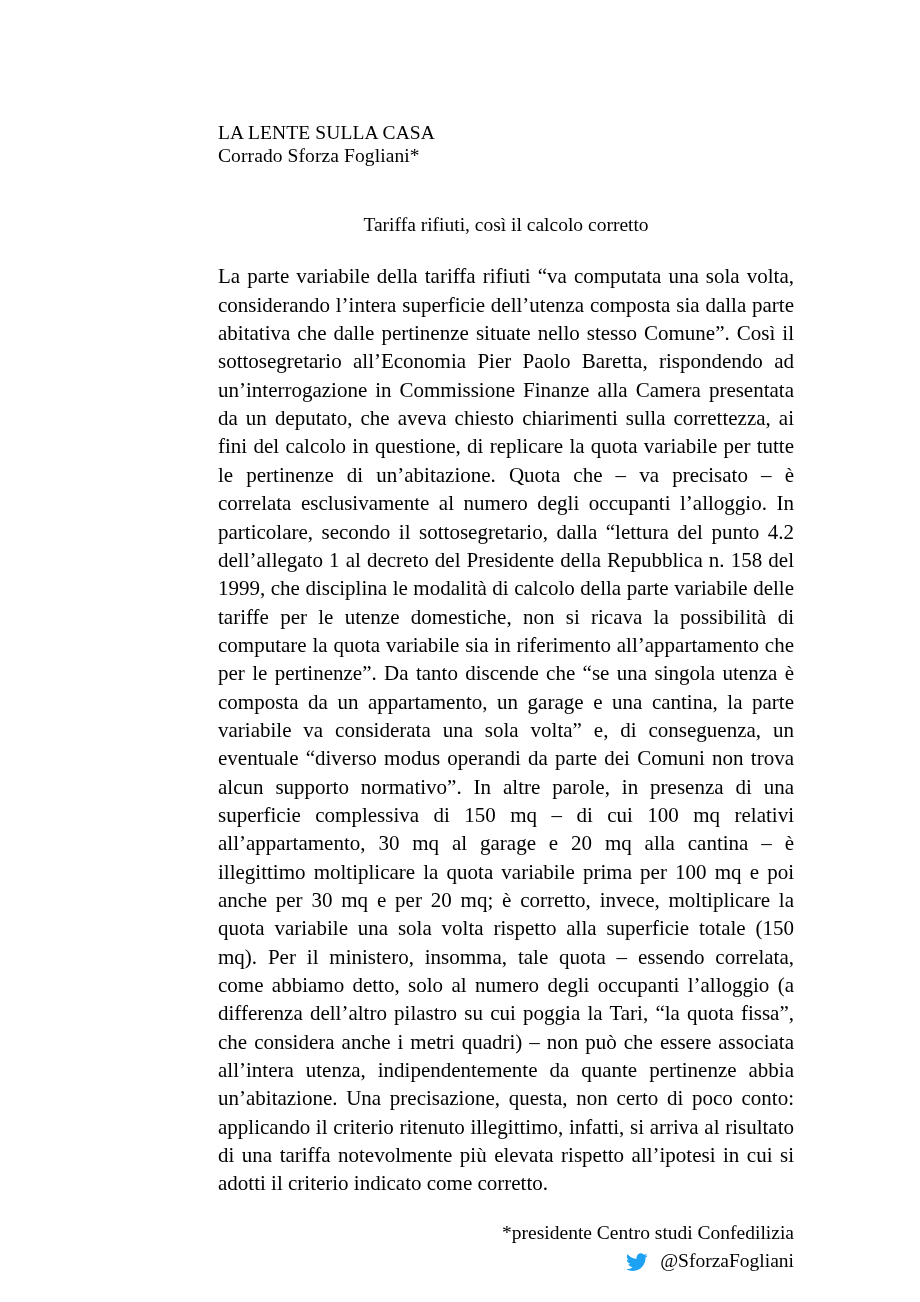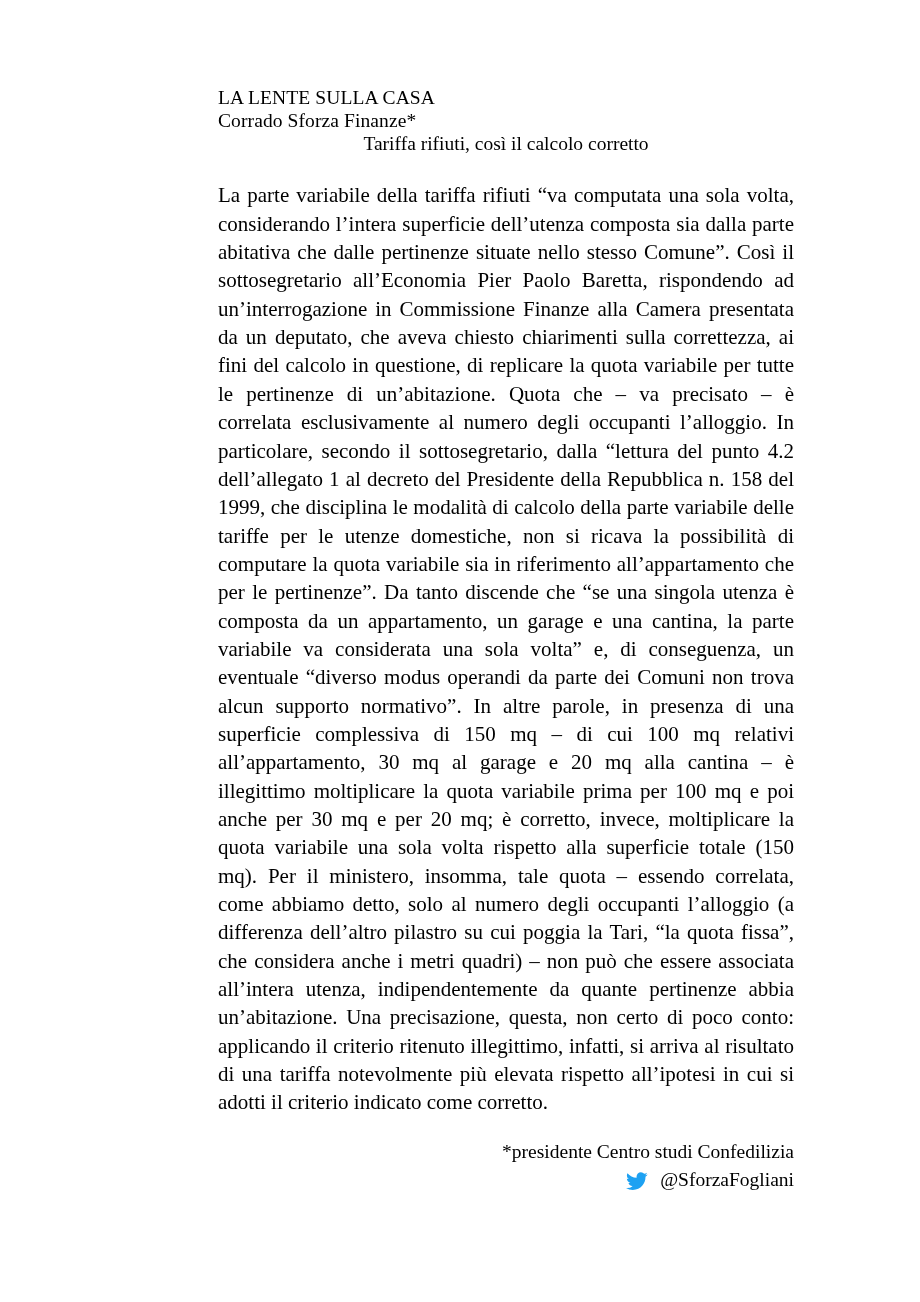--- a/index.html
+++ b/index.html
@@ -17,34 +17,35 @@
   }
   .page {
     position: relative;
     width: 920px;
     height: 1302px;
     background: #ffffff;
   }
   .content {
     position: absolute;
     left: 218px;
-    top: 86px;
+    top: 121px;
     width: 576px;
   }
   .masthead {
     margin: 0;
     padding: 0;
   }
   .masthead-line {
     font-size: 19.5px;
     line-height: 23.2px;
     letter-spacing: 0.1px;
     white-space: nowrap;
   }
   .headline-wrap {
+    margin-top: 46px;
     text-align: center;
   }
   .headline {
     font-size: 19.5px;
     line-height: 24px;
     display: inline-block;
   }
   .body-wrap {
     margin-top: 25px;
   }
@@ -92,21 +93,21 @@
   }
 </style>
 </head>
 <body>
 
 <div class="page">
   <div class="content">
 
     <div class="masthead">
       <div class="masthead-line">LA LENTE SULLA CASA</div>
-      <div class="masthead-line">Corrado Sforza Finanze*</div>
+      <div class="masthead-line">Corrado Sforza Fogliani*</div>
     </div>
 
     <div class="headline-wrap">
       <div class="headline">Tariffa rifiuti, così il calcolo corretto</div>
     </div>
 
     <div class="body-wrap">
       <p class="body-text">La parte variabile della tariffa rifiuti “va computata una sola volta, considerando l’intera superficie dell’utenza composta sia dalla parte abitativa che dalle pertinenze situate nello stesso Comune”. Così il sottosegretario all’Economia Pier Paolo Baretta, rispondendo ad un’interrogazione in Commissione Finanze alla Camera presentata da un deputato, che aveva chiesto chiarimenti sulla correttezza, ai fini del calcolo in questione, di replicare la quota variabile per tutte le pertinenze di un’abitazione. Quota che – va precisato – è correlata esclusivamente al numero degli occupanti l’alloggio. In particolare, secondo il sottosegretario, dalla “lettura del punto 4.2 dell’allegato 1 al decreto del Presidente della Repubblica n. 158 del 1999, che disciplina le modalità di calcolo della parte variabile delle tariffe per le utenze domestiche, non si ricava la possibilità di computare la quota variabile sia in riferimento all’appartamento che per le pertinenze”. Da tanto discende che “se una singola utenza è composta da un appartamento, un garage e una cantina, la parte variabile va considerata una sola volta” e, di conseguenza, un eventuale “diverso modus operandi da parte dei Comuni non trova alcun supporto normativo”. In altre parole, in presenza di una superficie complessiva di 150 mq – di cui 100 mq relativi all’appartamento, 30 mq al garage e 20 mq alla cantina – è illegittimo moltiplicare la quota variabile prima per 100 mq e poi anche per 30 mq e per 20 mq; è corretto, invece, moltiplicare la quota variabile una sola volta rispetto alla superficie totale (150 mq). Per il ministero, insomma, tale quota – essendo correlata, come abbiamo detto, solo al numero degli occupanti l’alloggio (a differenza dell’altro pilastro su cui poggia la Tari, “la quota fissa”, che considera anche i metri quadri) – non può che essere associata all’intera utenza, indipendentemente da quante pertinenze abbia un’abitazione. Una precisazione, questa, non certo di poco conto: applicando il criterio ritenuto illegittimo, infatti, si arriva al risultato di una tariffa notevolmente più elevata rispetto all’ipotesi in cui si adotti il criterio indicato come corretto.</p>
     </div>
 

